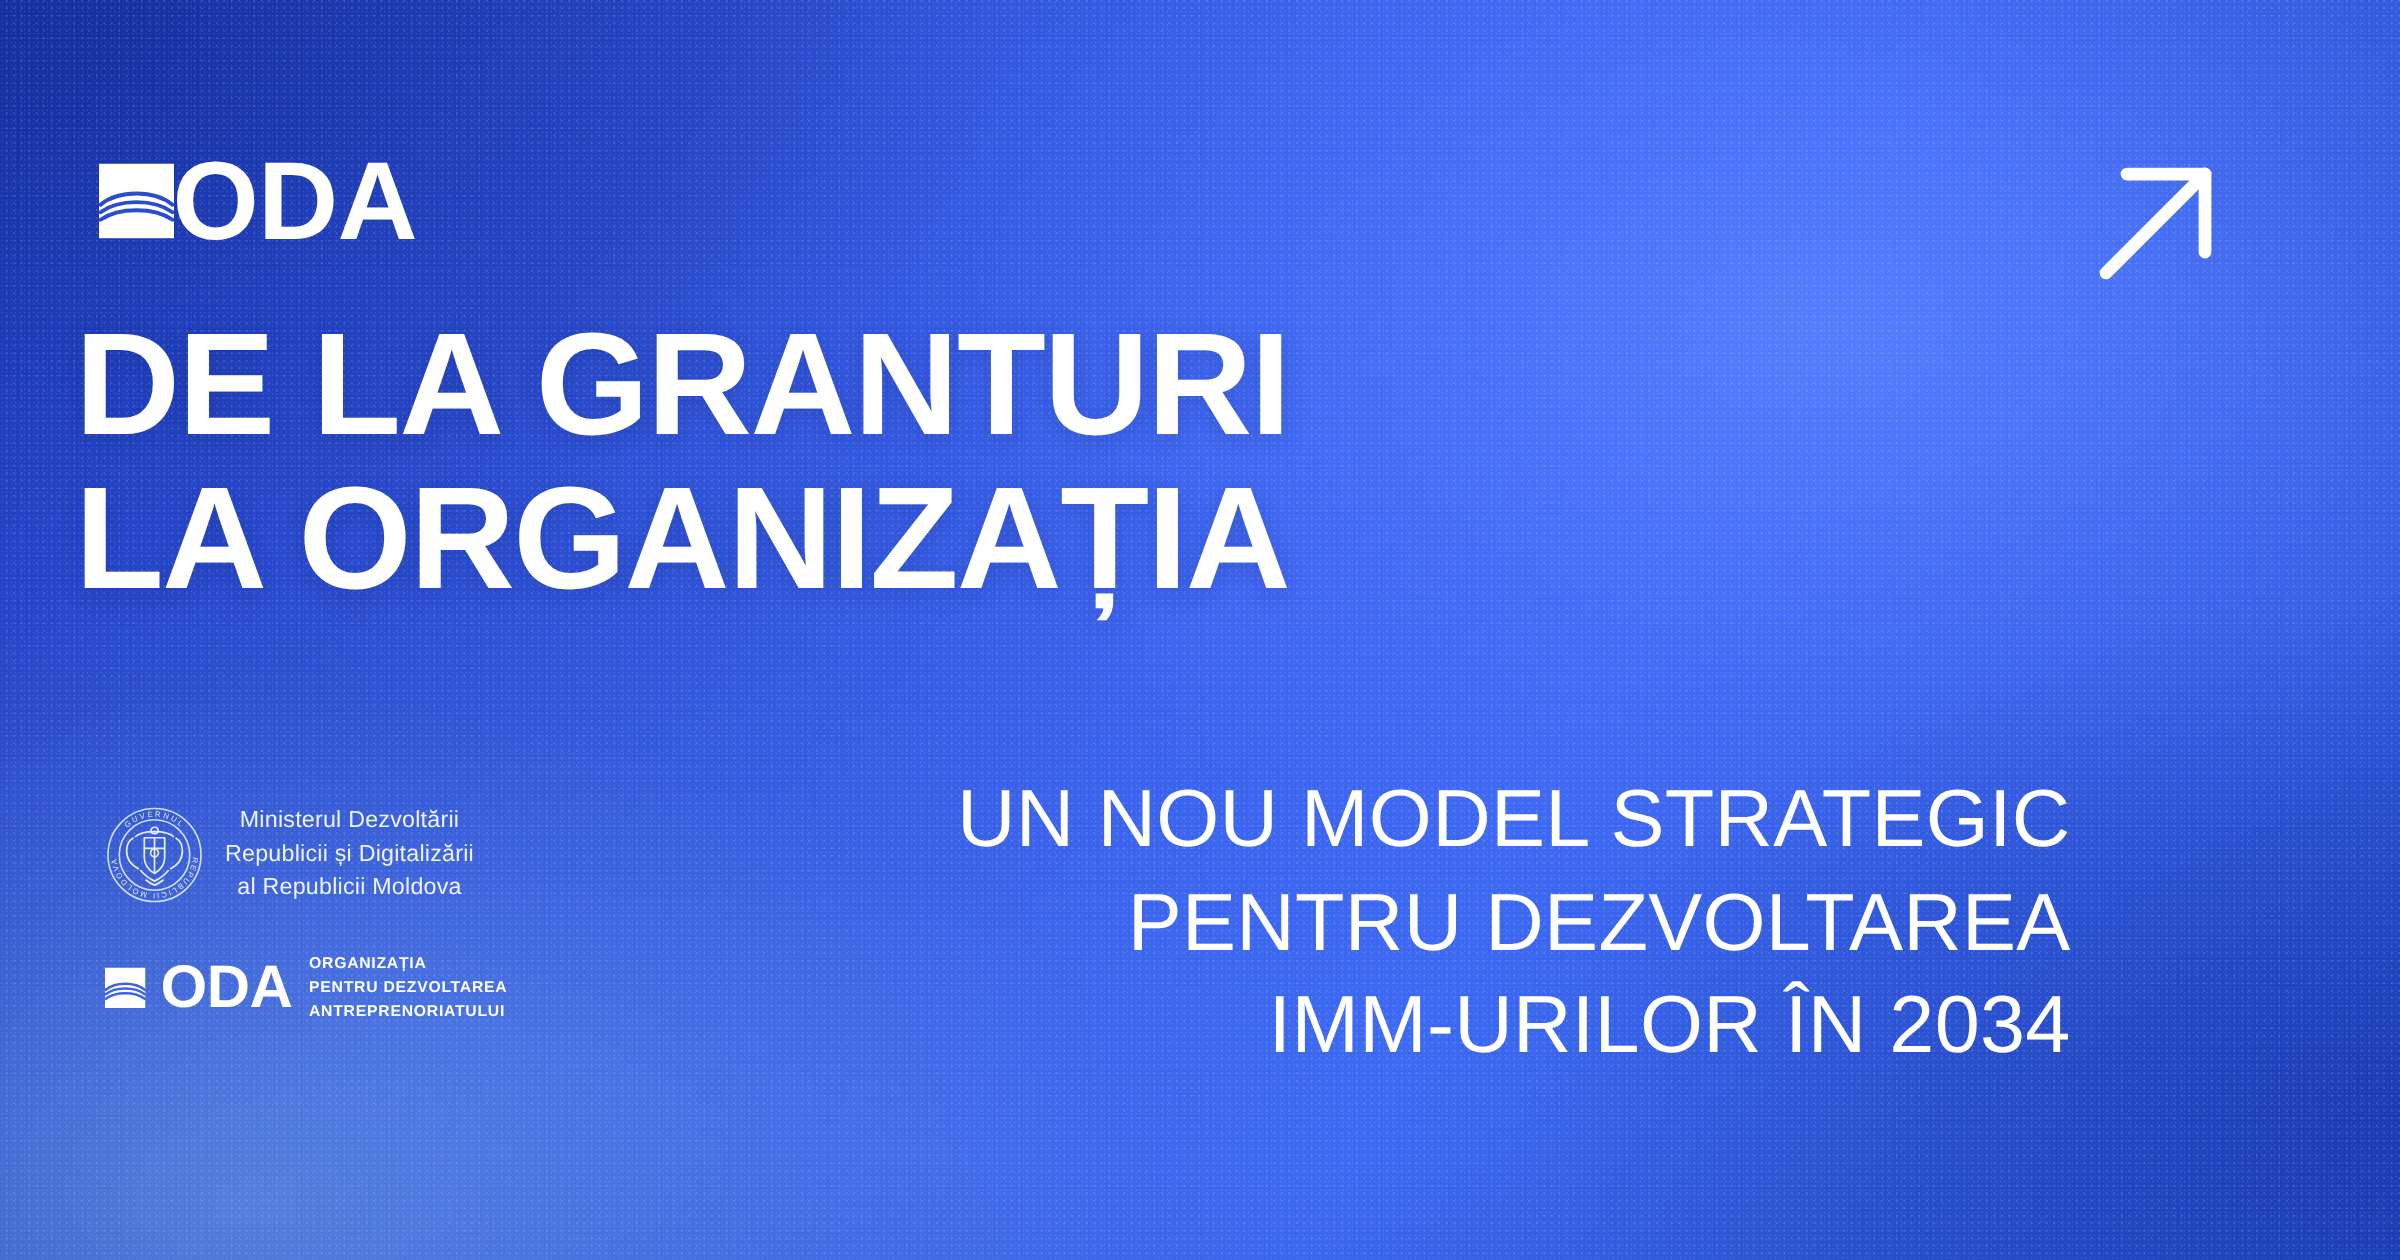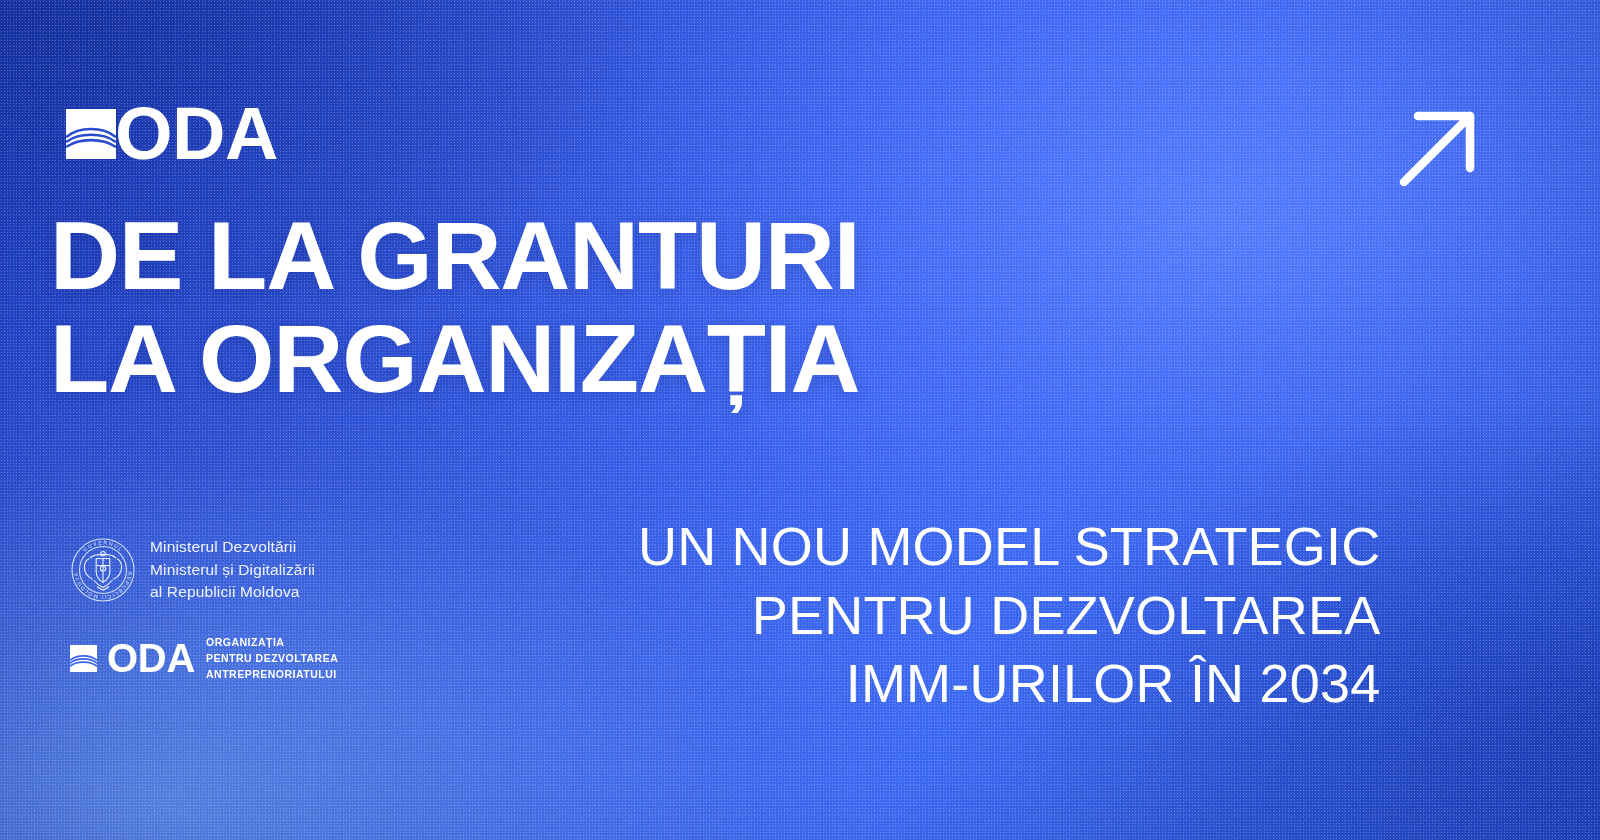--- a/index.html
+++ b/index.html
@@ -120,21 +120,21 @@
   
   .gov-lockup {
     position:absolute; left:70px; top:536px;
     display:flex; align-items:center; gap:14px;
   }
   .seal { flex:0 0 auto; width:66px; height:66px; display:block; }
   .gov-text {
     color:#eef3ff; font-size:15.5px; line-height:1.46;
     font-weight:400; letter-spacing:.15px;
   }
-  .gov-text span { display:block; white-space:nowrap; }
+  .gov-text span { display:block; white-space:nowrap;text-align:center; }
 
   .oda-lockup {
     position:absolute; left:70px; top:634px;
     display:flex; align-items:center; gap:11px;
   }
   .oda-mark-wrap { display:flex; align-items:center; }
   .wave-mark-sm { display:block; width:27px; height:27px; }
   .oda-word {
     font-size:40px; font-weight:700; color:#ffffff;
     letter-spacing:-0.3px; line-height:.9; margin-left:-1px;
@@ -219,21 +219,21 @@
             <path d="M33 21.5 v24"></path>
             <path d="M26.6 28.6 h12.8"></path>
             <circle cx="33" cy="31.6" r="2.6"></circle>
             <path d="M23.5 43 c 3 3.6 6.5 6 9.5 7.4 c 3 -1.4 6.5 -3.8 9.5 -7.4"></path>
             <path d="M27 49.5 c 2 1.6 4 2.8 6 3.6 c 2 -.8 4 -2 6 -3.6"></path>
           </g>
         </svg>
       </span>
       <div class="gov-text">
         <span>Ministerul Dezvoltării</span>
-        <span>Ministerul și Digitalizării</span>
+        <span>Republicii și Digitalizării</span>
         <span>al Republicii Moldova</span>
       </div>
     </div>
 
     <div class="oda-lockup">
       <span class="oda-mark-wrap">
         <svg class="wave-mark-sm" viewBox="0 0 50 50" aria-hidden="true">
           <rect x="0" y="0" width="50" height="50" fill="#ffffff"></rect>
           <g fill="none" stroke="#3a63ec" stroke-linecap="round">
             <path d="M1 27.5 C 13 17.5, 37 17.5, 49 27.5" stroke-width="3.2"></path>

